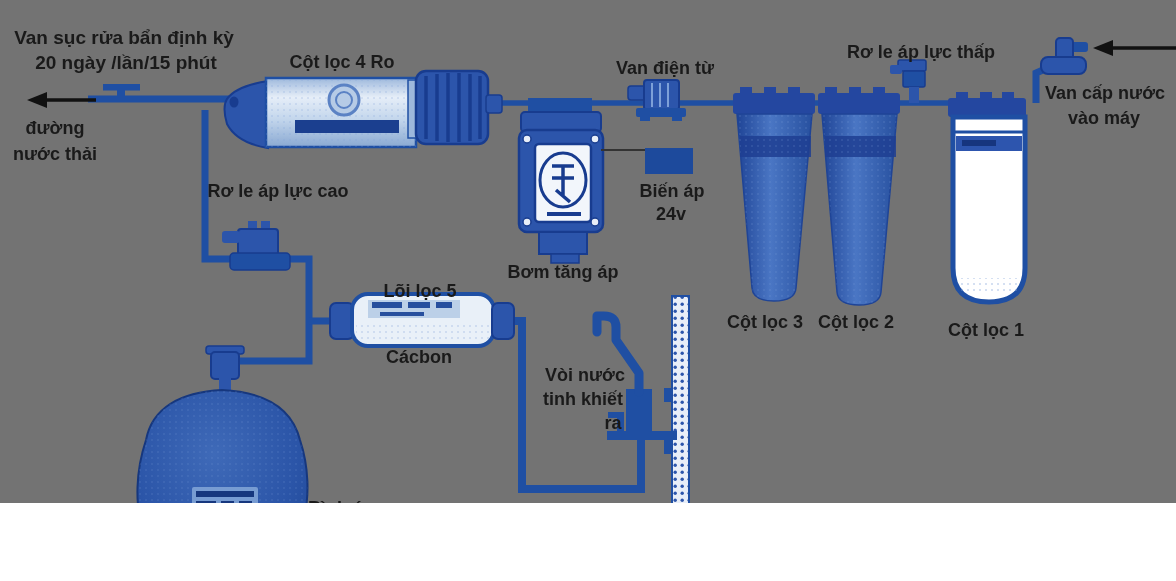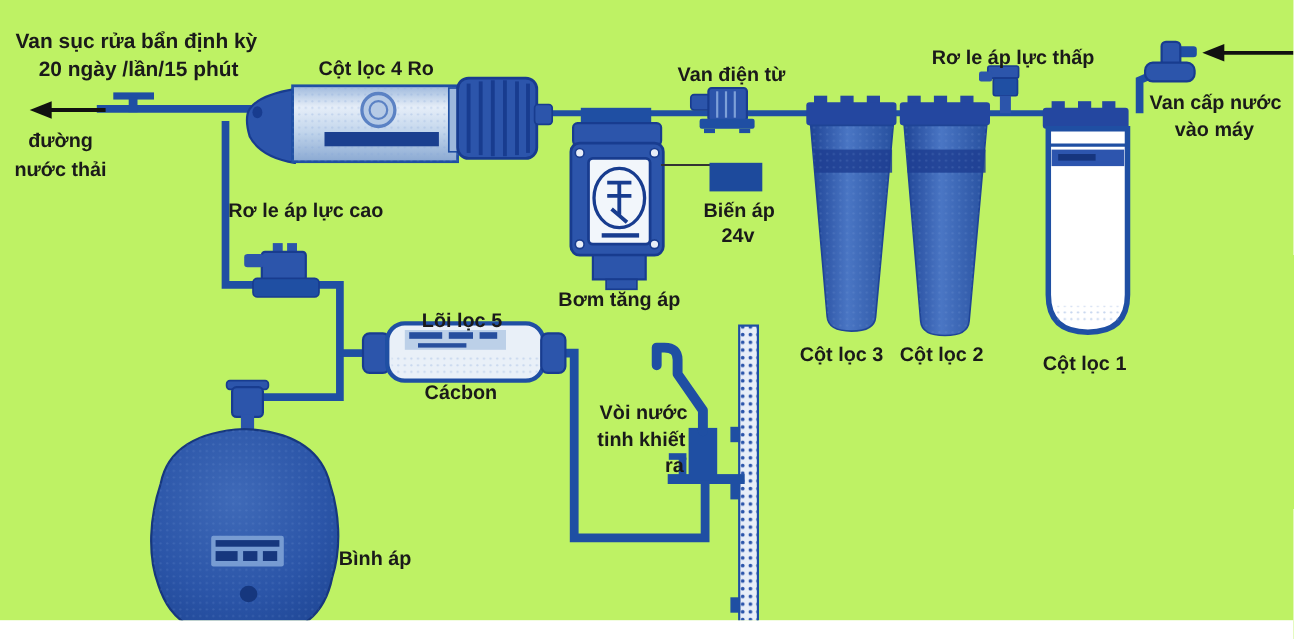--- a/index.html
+++ b/index.html
@@ -1,16 +1,16 @@
 <!DOCTYPE html>
 <html><head>
 <meta charset="utf-8">
 <style>
   html,body{margin:0;padding:0;background:#ffffff;}
-  .stage{position:relative;width:1176px;height:564px;background:#bef264;overflow:hidden;
+  .stage{position:relative;width:1176px;height:503px;background:#737373;overflow:hidden;
          font-family:"Liberation Sans","DejaVu Sans",sans-serif;}
   svg{display:block}
   text.lbl{font-family:"Liberation Sans","DejaVu Sans",sans-serif;
            font-weight:bold;fill:#1a1a1a;font-size:18px;}
   text.lbl.big{font-size:19px;}
 </style>
 </head>
 <body>
 
 <div class="stage">

